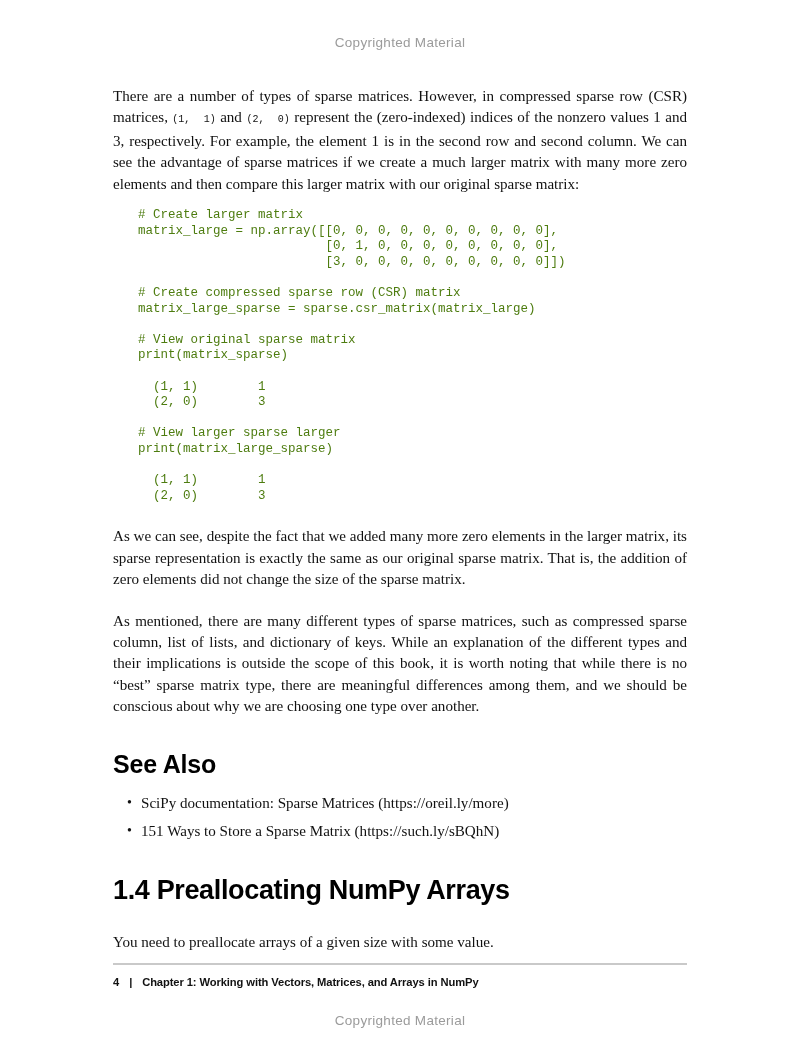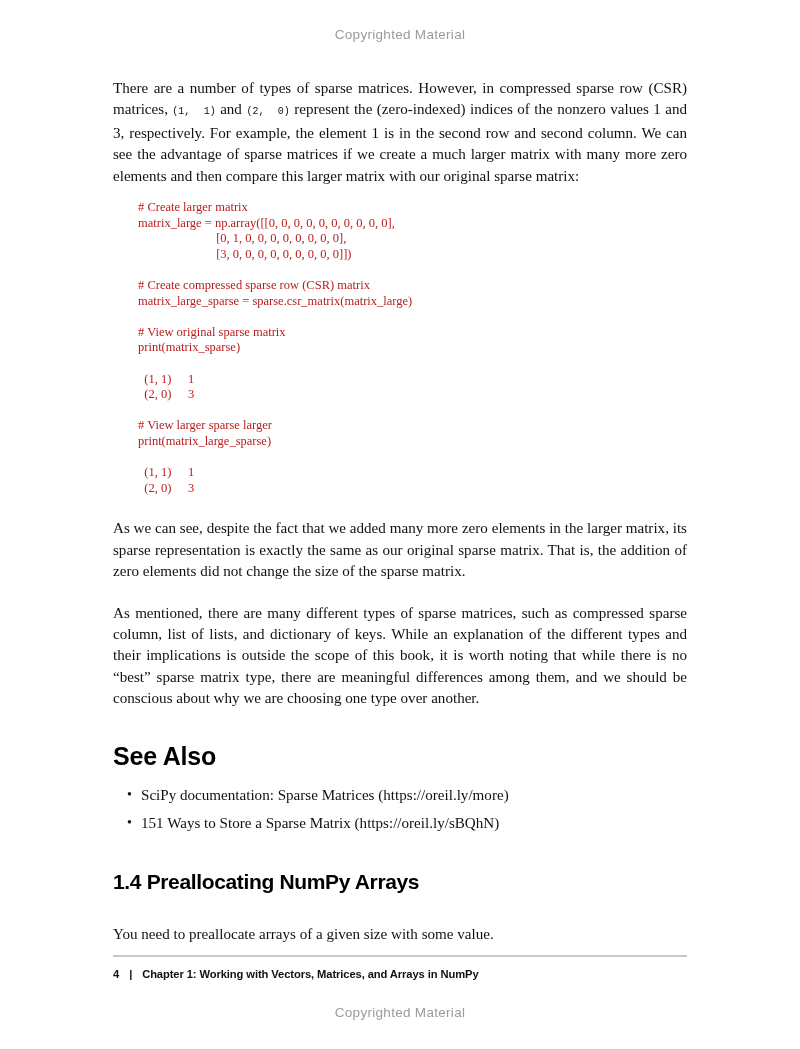--- a/index.html
+++ b/index.html
@@ -11,21 +11,21 @@
     width: 800px;
     height: 1049px;
     position: relative;
     font-family: "Liberation Serif", "DejaVu Serif", serif;
     color: #111111;
     overflow: hidden;
   }
 
   .page {
     position: absolute;
-    left: 0; top: 0;
+    left: 0; top: 8px;
     width: 800px;
     height: 855px;
   }
 
   
   .watermark {
     position: absolute;
     left: 0;
     width: 800px;
     text-align: center;
@@ -61,34 +61,34 @@
     font-family: "Liberation Mono", "DejaVu Sans Mono", monospace;
     font-size: 10px;
     font-style: normal;
     white-space: pre;
   }
 
   
   .codeblock {
     margin: 0;
     padding: 0;
-    font-family: Liberation Serif, serif;
+    font-family: Liberation Mono, monospace;
     font-size: 12.5px;
     line-height: 15.6px;
-    color: #b91c1c;
+    color: #4d7c0f;
     white-space: pre;
     padding-left: 25px;
   }
   .code-group { margin-bottom: 0; }
   .spacer-code { height: 15.6px; }
 
   
   h2.recipe {
     font-family: "Liberation Sans", "DejaVu Sans", sans-serif;
-    font-size: 21px;
+    font-size: 27px;
     font-weight: bold;
     letter-spacing: -0.35px;
     margin: 0;
     padding: 0;
     color: #000000;
     line-height: 30px;
   }
   h3.sub {
     font-family: "Liberation Sans", "DejaVu Sans", sans-serif;
     font-size: 25px;
@@ -186,21 +186,21 @@
     <p class="body">As mentioned, there are many different types of sparse matrices, such as compressed sparse column, list of lists, and dictionary of keys. While an explanation of the different types and their implications is outside the scope of this book, it is worth noting that while there is no “best” sparse matrix type, there are meaningful differences among them, and we should be conscious about why we are choosing one type over another.</p>
 
     <div style="height:22px"></div>
 
     <h3 class="sub">See Also</h3>
 
     <div style="height:17px"></div>
 
     <ul class="seealso">
       <li><span class="bullet">•</span><span>SciPy documentation: Sparse Matrices (</span><span class="italic">https://oreil.ly/more</span><span>)</span></li>
-      <li><span class="bullet">•</span><span>151 Ways to Store a Sparse Matrix (</span><span class="italic">https://oreil.ly/sBQhN</span><span>)</span></li>
+      <li><span class="bullet">•</span><span>151 Ways to Store a Sparse Matrix (</span><span class="italic">https://such.ly/sBQhN</span><span>)</span></li>
     </ul>
 
     <div style="height:26px"></div>
 
     <h2 class="recipe">1.4 Preallocating NumPy Arrays</h2>
 
     <div style="height:14px"></div>
 
 
     <div style="height:13px"></div>

